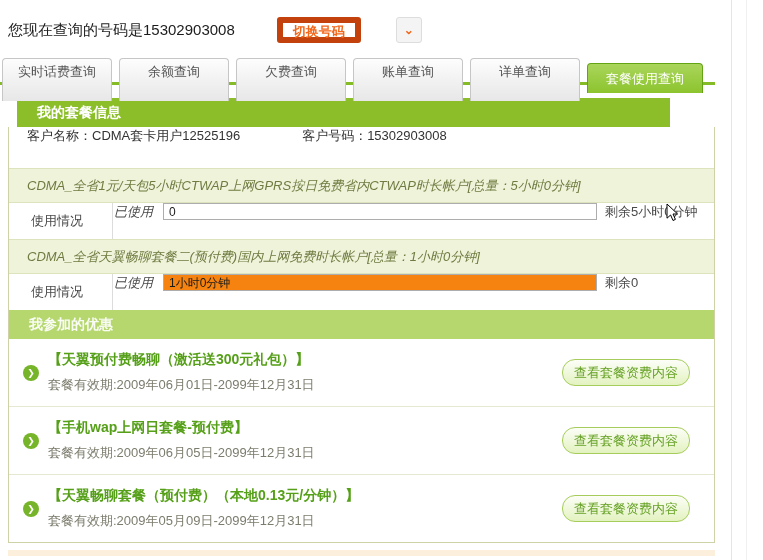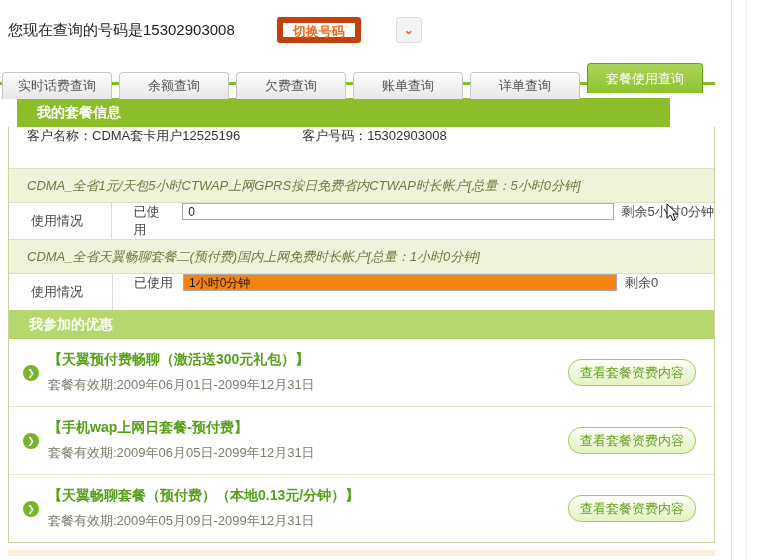--- a/index.html
+++ b/index.html
@@ -17,21 +17,21 @@
   .switch-btn { margin-left:10px; height:26px; padding:0 10px; background:#fff;
     border:6px solid #c2410c; border-radius:3px; color:#f2661a; font-weight:bold;
     font-size:13px; cursor:pointer; }
   .switch-caret { margin-left:3px; height:26px; width:26px; background:#f4f4f4;
     border:1px solid #ddd; border-radius:3px; color:#f2661a; font-weight:bold;
     font-size:12px; line-height:22px; text-align:center; cursor:pointer; }
 
   
   .tabs { position:relative; margin-top:9px; height:30px; width:715px;
     border-bottom:3px solid #85bc26; padding-left:2px; display:flex; }
-  .tab { height:27px; width:110px; margin-right:7px; margin-top:17px;
+  .tab { height:43px; width:110px; margin-right:7px; margin-top:3px;
     background:linear-gradient(#fdfdfd,#e7e7e7); border:1px solid #c6c6c6; border-bottom:none;
     border-radius:4px 4px 0 0; font-size:13px; color:#555; text-align:center;
     line-height:26px; cursor:pointer; }
   .tab.active { width:116px; height:30px; margin-top:8px; line-height:29px;
     background:linear-gradient(#aad55b,#8cc42e); border:1px solid #62a414; border-bottom:none;
     color:#fff; }
 
   
   .banner { width:653px; margin-left:17px; height:29px; line-height:29px;
     padding-left:20px; font-size:14px; font-weight:bold; color:#fff; }
@@ -45,38 +45,38 @@
     font-size:13px; color:#333; }
   .customer-number { margin-left:62px; }
 
   .pkg-row { height:35px; line-height:33px; background:#eff3da;
     border-top:1px solid #dde3bd; border-bottom:1px solid #dde3bd;
     padding-left:18px; font-size:13px; color:#6f7b41;font-style:italic; }
 
   .usage-row { height:36px; display:flex; font-size:13px; color:#4a4a4a; }
   .usage-label { width:104px; align-self:stretch; display:flex; align-items:center;
     padding-left:22px; border-right:1px solid #dcdcdc; }
-  .used-label { margin-left:21px; }
+  .used-label { margin-left:1px;font-style:italic; }
   .bar-track { margin-left:10px; width:434px; height:17px; border:1px solid #adadad;
     background:#fff; position:relative; }
   .bar-fill { height:100%; background:#f6830f; }
   .bar-text { position:absolute; left:5px; top:0; line-height:16px; font-size:12px; color:#1a1a1a; white-space:nowrap; }
   .remaining { margin-left:8px; white-space:nowrap; }
 
   
   .promo { display:flex; align-items:center; padding:12px 12px 12px 14px;
     border-bottom:1px solid #e6e8d2; min-height:66px; }
   .promo:last-child { border-bottom:none; }
   .promo-icon { flex:0 0 16px; width:16px; height:16px; border-radius:50%;
     background:#76b42a; color:#fff; font-size:9px; font-weight:bold; line-height:16px;
     text-align:center; margin-right:9px; }
   .promo-text { flex:1; }
   .promo-title { font-size:14px; font-weight:bold; color:#55a018; margin-bottom:7px; }
   .promo-date { font-size:13px; color:#7c7c6e; }
-  .promo-btn { flex:0 0 auto; height:27px; padding:0 11px; margin-right:6px;
+  .promo-btn { flex:0 0 auto; height:27px; padding:0 11px; margin-right:12px;
     background:linear-gradient(#fcfef8,#e3f2c0); border:1px solid #a6cd5b; border-radius:13px;
     color:#67a226; font-size:13px; cursor:pointer; }
 
   .bottom-band { width:707px; margin:7px 0 0 8px; height:6px; background:#fcf0dd; }
 
   .cursor { position:absolute; left:666px; top:203px; z-index:9; }
 </style>
 </head>
 <body>
 

